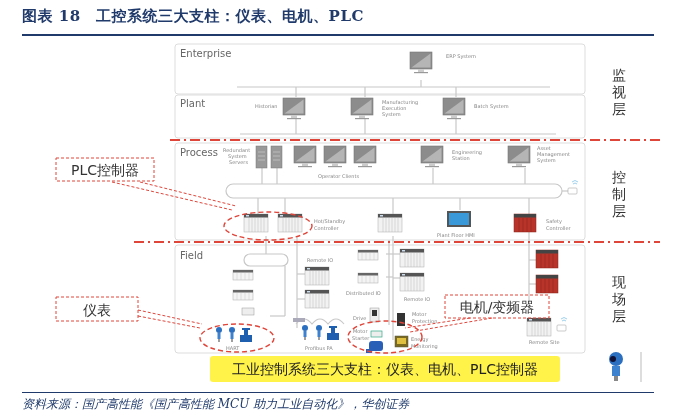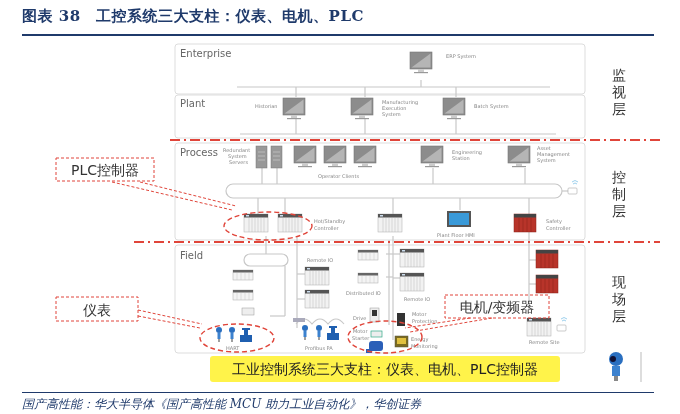--- a/index.html
+++ b/index.html
@@ -11,21 +11,21 @@
   svg{position:absolute;left:0;top:0;}
   .lbl-layer{font-family:"DejaVu Sans",sans-serif;font-size:10px;fill:#666;}
   .lbl-small{font-family:"DejaVu Sans",sans-serif;font-size:5px;fill:#888;}
   .lbl-right{font-family:"DejaVu Sans",sans-serif;font-size:14px;fill:#333;}
   .callout-text{font-family:"DejaVu Sans",sans-serif;fill:#333;}
   .banner-text{font-family:"DejaVu Sans",sans-serif;font-size:14px;fill:#222;}
 </style>
 </head>
 <body>
 
-<div class="fig-title">图表 38　工控系统三大支柱：仪表、电机、PLC</div>
+<div class="fig-title">图表 18　工控系统三大支柱：仪表、电机、PLC</div>
 <div class="title-rule"></div>
 
 <svg width="680" height="414" viewBox="0 0 680 414">
   <defs>
     <g id="monitor">
       <rect x="0" y="0" width="22" height="17" fill="#8c8c8c" stroke="#777" stroke-width="0.6"></rect>
       <polygon points="1.5,15.5 20.5,1.5 20.5,15.5" fill="#b5b5b5"></polygon>
       <rect x="8" y="17" width="6" height="3" fill="#ccc"></rect>
       <rect x="4" y="20" width="14" height="1.2" fill="#999"></rect>
     </g>
@@ -325,13 +325,13 @@
   <g>
     <circle cx="616" cy="359" r="7" fill="#2a6fc0"></circle>
     <circle cx="613" cy="359" r="3" fill="#113"></circle>
     <rect x="612" y="366" width="8" height="10" fill="#3c82cf"></rect>
     <rect x="614" y="376" width="4" height="5" fill="#888"></rect>
     <rect x="640" y="352" width="2" height="30" fill="#ddd"></rect>
   </g>
 </svg>
 
 <div class="source-rule"></div>
-<div class="source">国产高性能：华大半导体《国产高性能 MCU 助力工业自动化》，华创证券</div>
+<div class="source">资料来源：国产高性能《国产高性能 MCU 助力工业自动化》，华创证券</div>
 
 </body></html>

